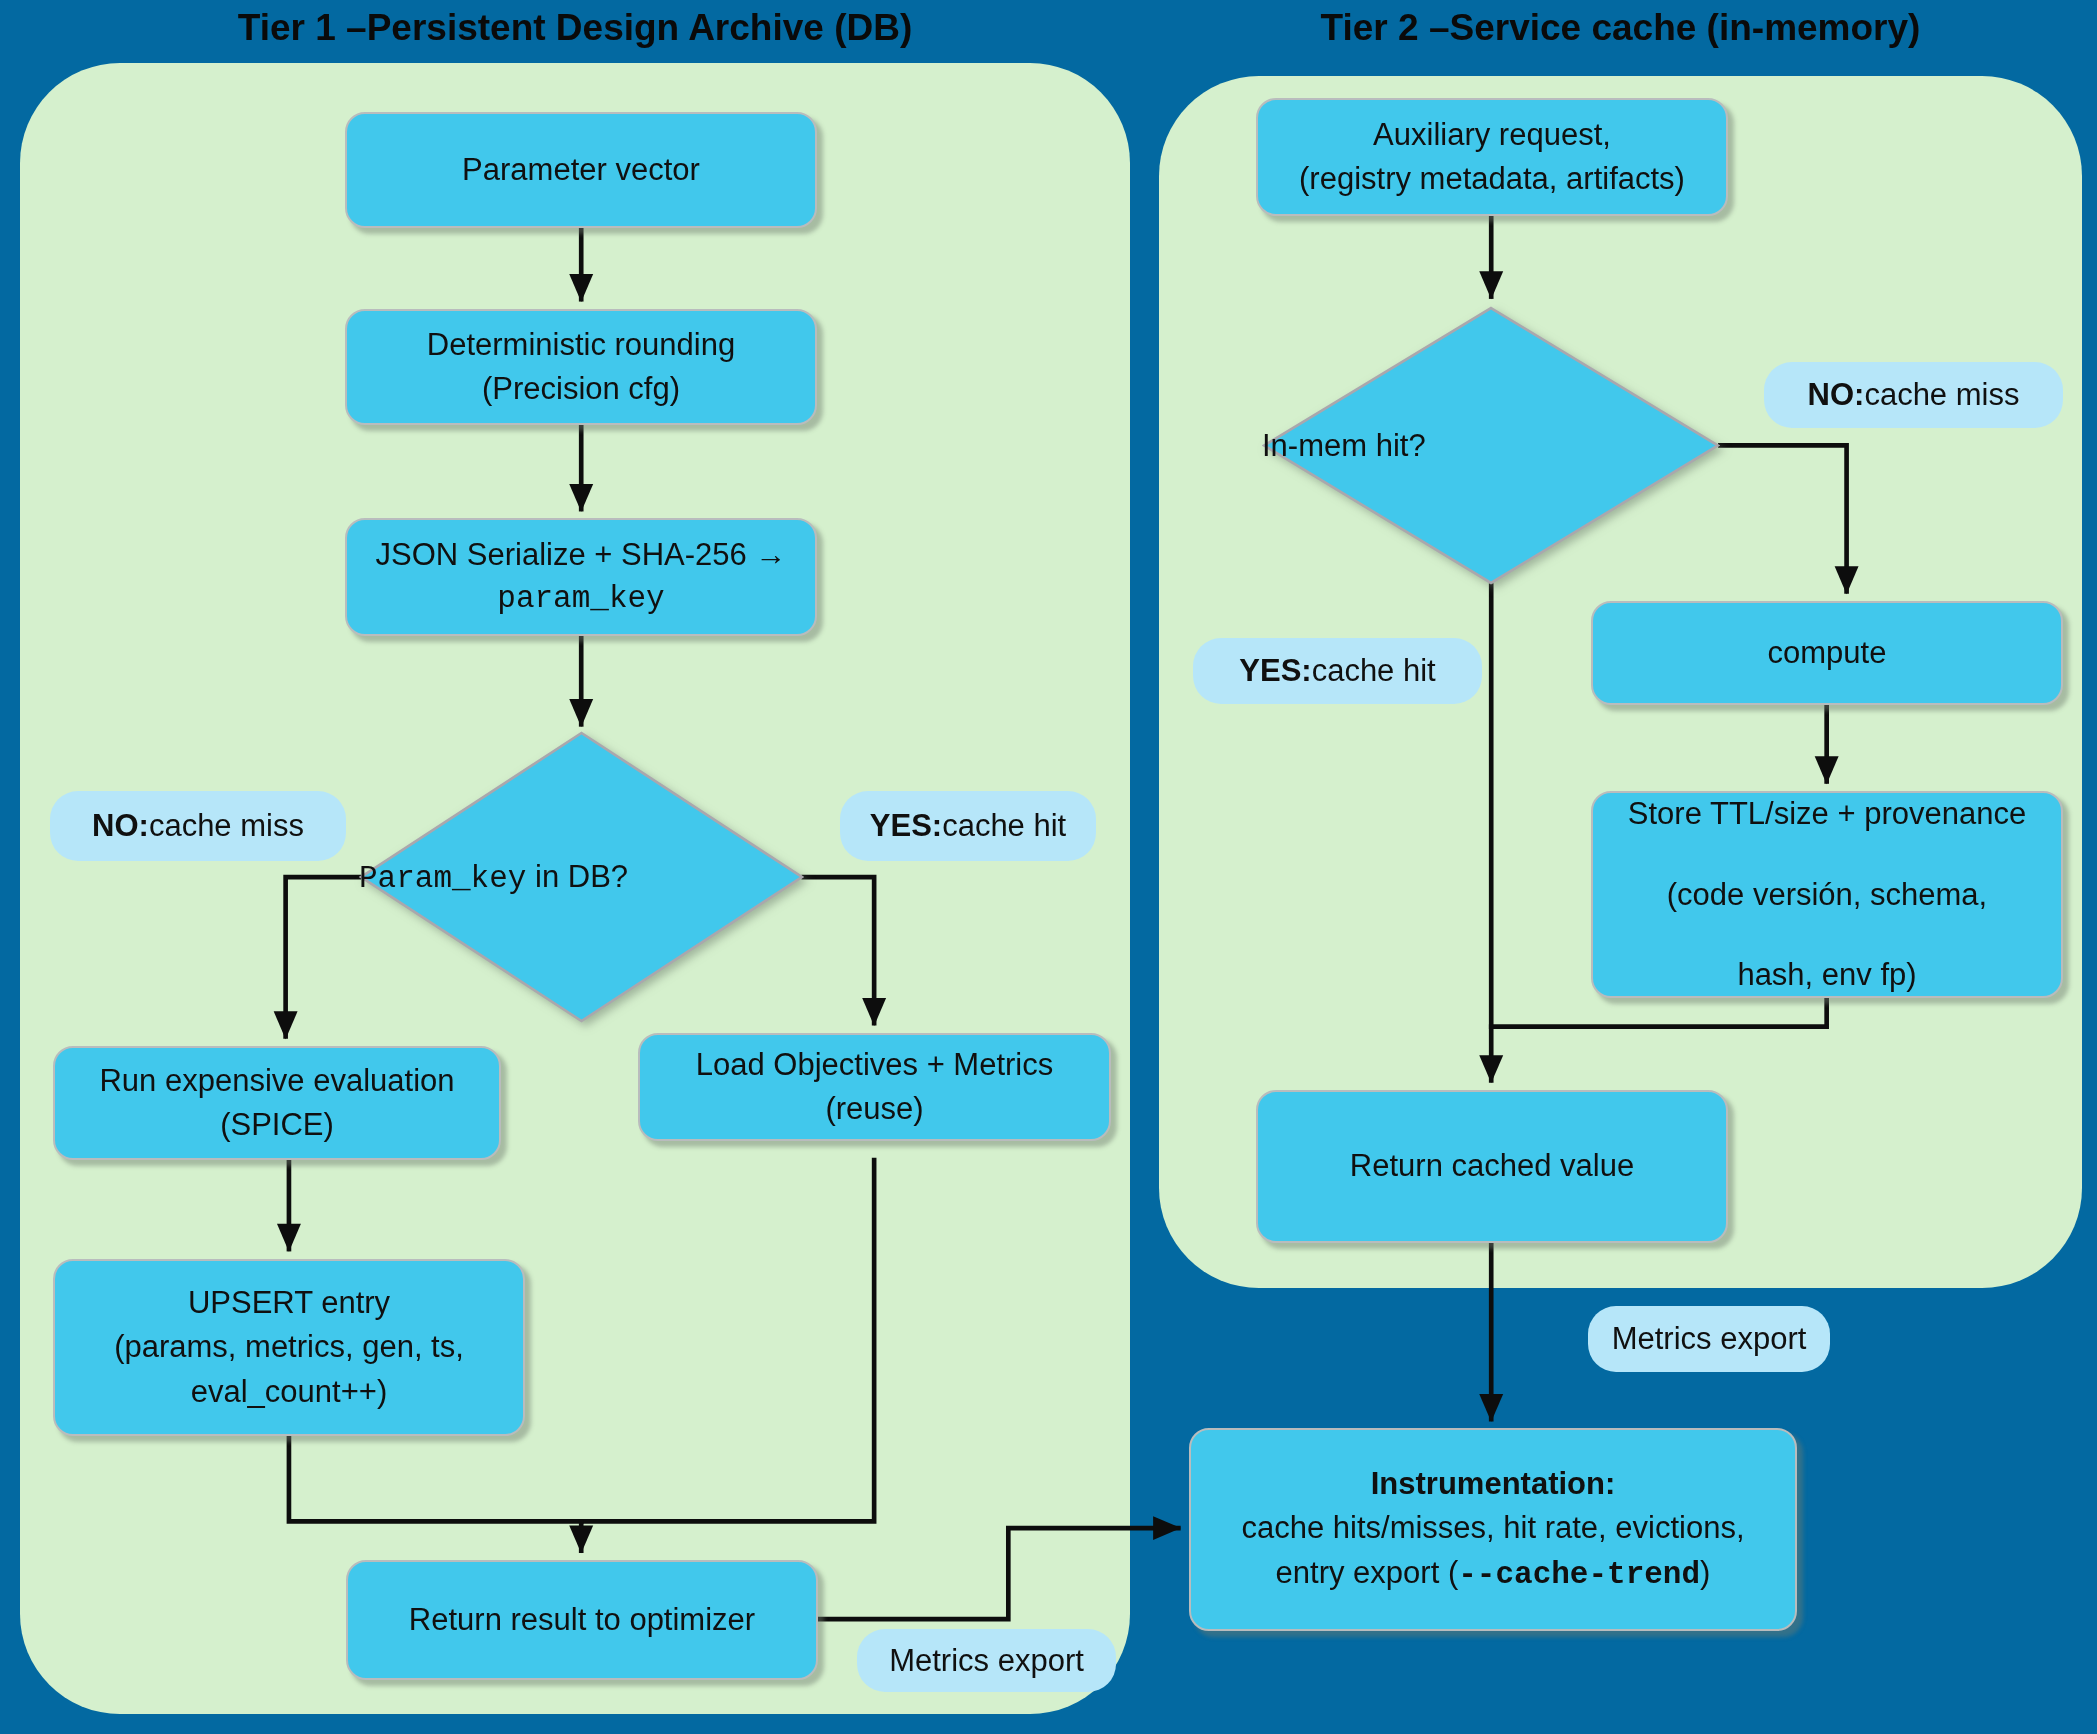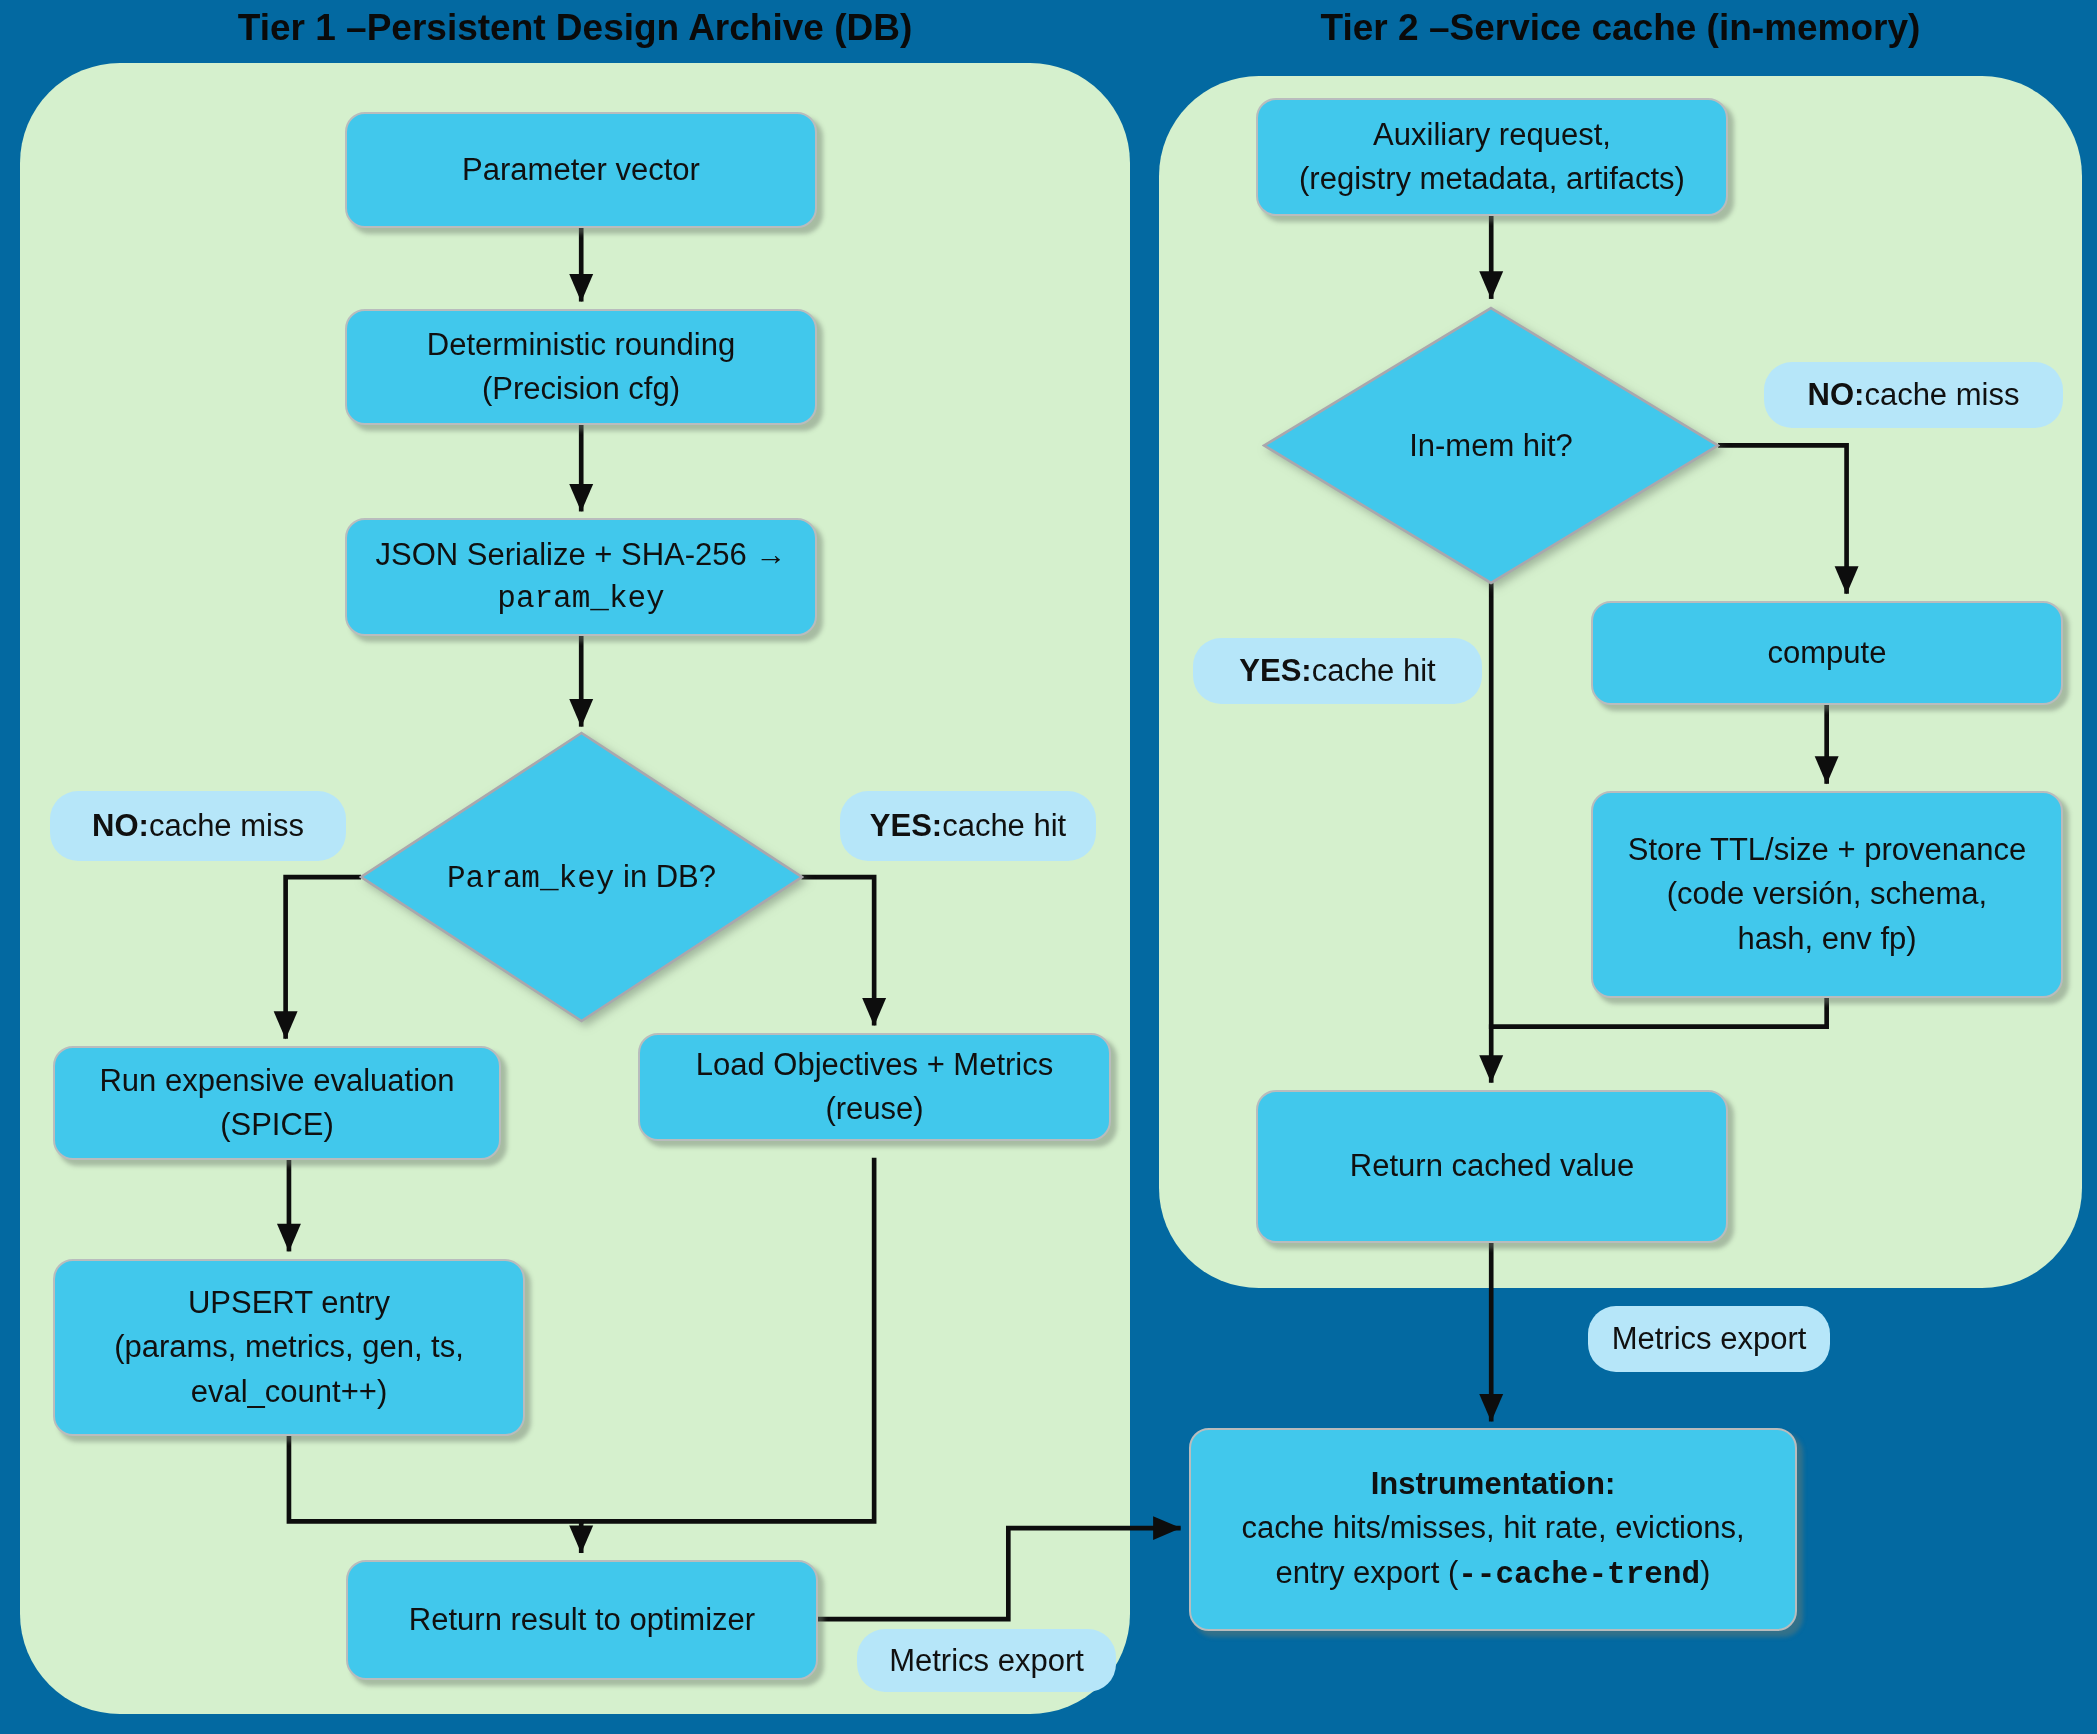--- a/index.html
+++ b/index.html
@@ -52,21 +52,20 @@
     display: flex;
     align-items: center;
     justify-content: center;
     text-align: center;
     font-size: 31px;
   }
   .diamond-wrap {
     position: absolute;
     display: flex;
     align-items: center;
-    justify-content: center;
   }
   .diamond-wrap svg.dshape {
     position: absolute;
     left: 0; top: 0;
     filter: drop-shadow(4.7px 4.7px 4px rgba(110,125,110,0.5));
   }
   .diamond-text {
     position: relative;
     font-size: 31px;
     text-align: center;
@@ -192,21 +191,21 @@
 
   <div class="cond-label" style="left:1193px; top:638px; width:289px; height:66px;">
     <span class="bold">YES:</span>
       <span> cache hit</span>
   </div>
 
   <div class="node" style="left:1591px; top:601px; width:472px; height:104px;">
     <span>compute</span>
   </div>
 
-  <div class="node" style="left:1591px; top:791px; width:472px; height:207px;">
+  <div class="node" style="left:1591px; top:791px; width:472px; height:207px;gap:36px;">
     <span>Store TTL/size + provenance</span>
     <span>(code versión, schema,</span>
     <span>hash, env fp)</span>
   </div>
 
   <div class="node" style="left:1256px; top:1090px; width:472px; height:153px;">
     <span>Return cached value</span>
   </div>
 
   <div class="cond-label" style="left:1588px; top:1306px; width:242px; height:66px;">

